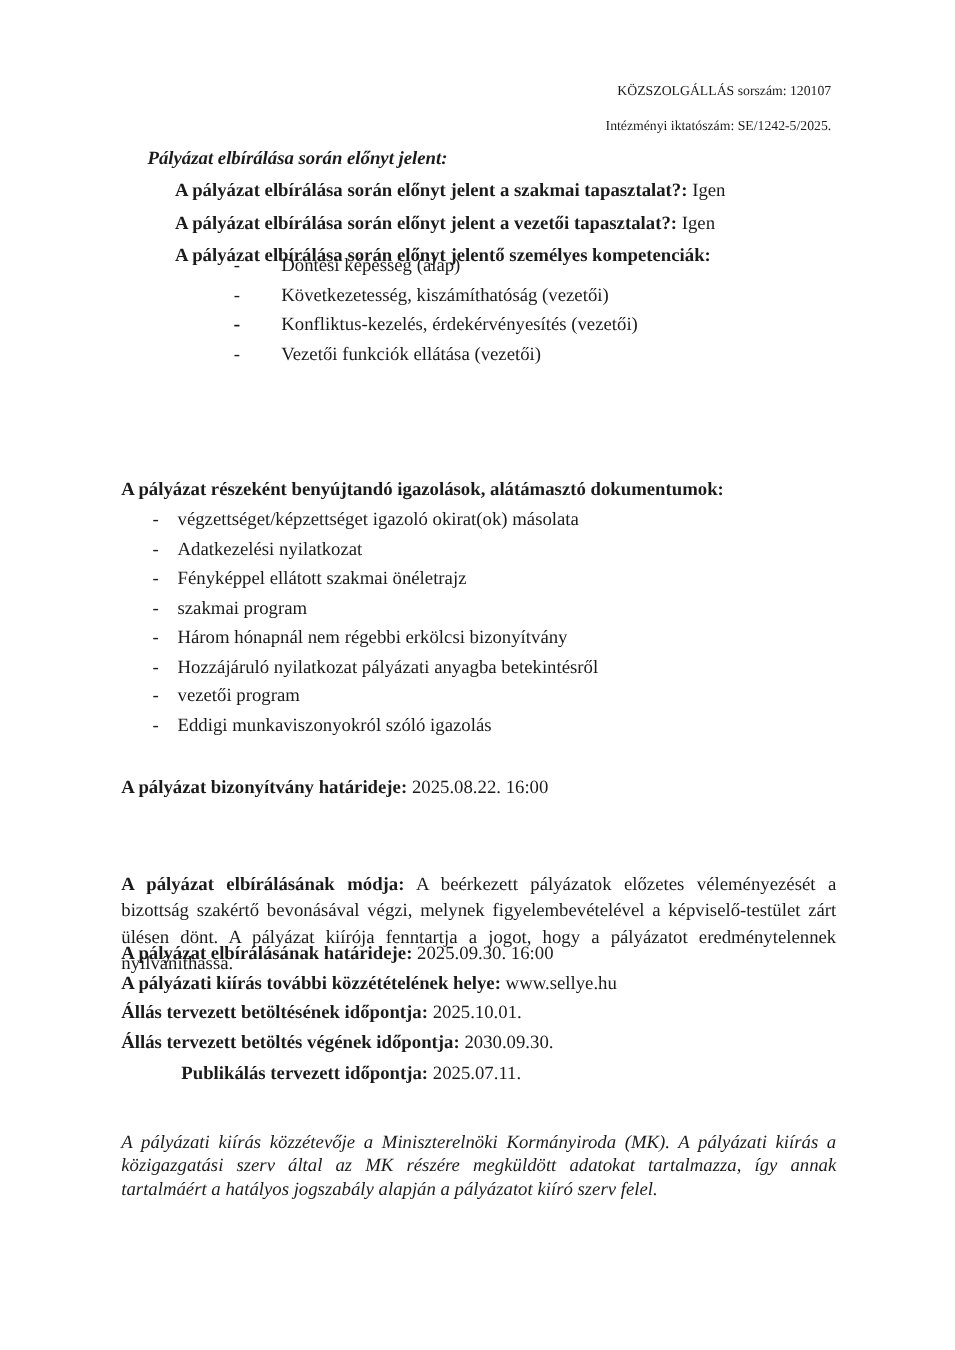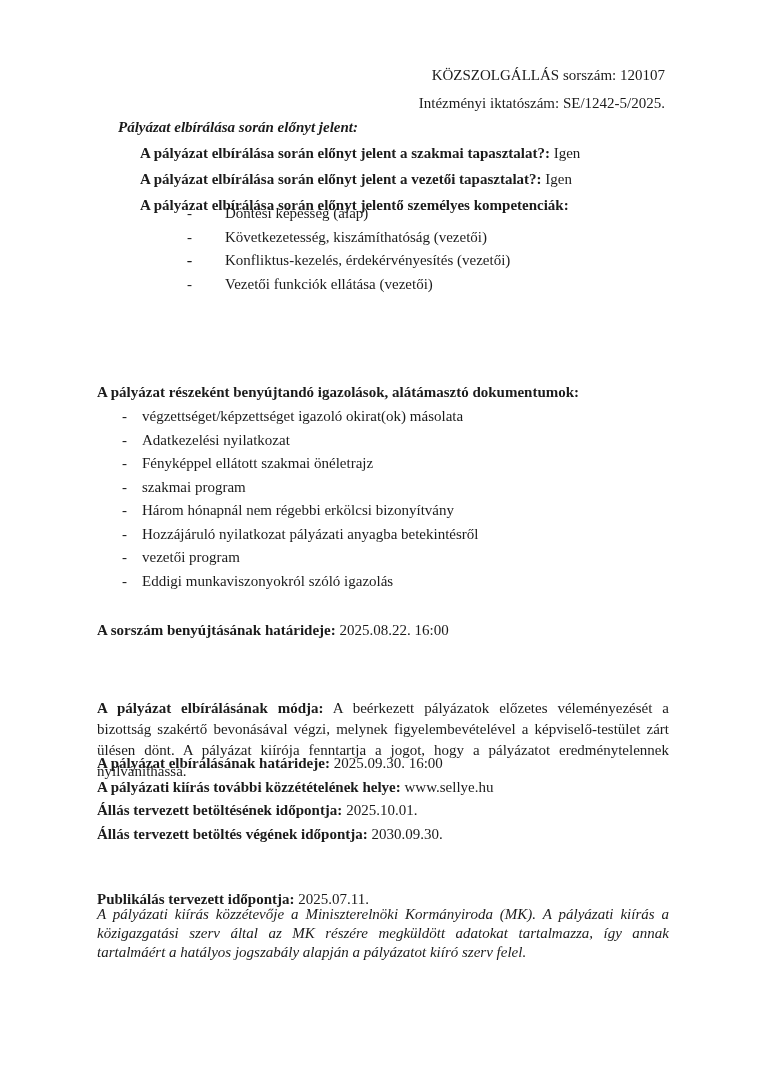--- a/index.html
+++ b/index.html
@@ -7,21 +7,21 @@
     position: relative;
     width: 764px;
     height: 1080px;
     background: #ffffff;
     font-family: "Liberation Serif", "DejaVu Serif", serif;
     color: #1b1b1b;
     font-size: 15px;
     overflow: hidden;
   }
   .abs { position: absolute; margin: 0; }
-  .hdr { font-size: 15px; text-align: right; right: 99px; white-space: nowrap; }
+  .hdr { font-size: 11px; text-align: right; right: 99px; white-space: nowrap; }
   .hdr1 { top: 67px; }
   .hdr2 { top: 95px; }
   .adv-title { left: 118px; top: 119px; font-weight: bold; font-style: italic; white-space: nowrap; }
   .q { left: 140px; font-weight: bold; white-space: nowrap; }
   .q .ans { font-weight: normal; }
   .q1 { top: 145px; }
   .q2 { top: 171px; }
   .q3 { top: 197px; }
   ul.plain { list-style: none; padding: 0; margin: 0; }
   .comp-list { left: 187px; top: 206px; }
@@ -33,21 +33,21 @@
   .detail { left: 97px; width: 572px; line-height: 21px; }
   .detail b, .detail strong { font-weight: bold; }
   .justify { text-align: justify; }
   .d1 { top: 620px; white-space: nowrap; }
   .d2 { top: 644px; }
   .d3 { top: 698px; }
   .d4 { top: 753px; white-space: nowrap; }
   .d5 { top: 777px; white-space: nowrap; }
   .d6 { top: 800px; white-space: nowrap; }
   .d7 { top: 824px; white-space: nowrap; }
-  .d8 { top: 889px; white-space: nowrap; }
+  .d8 { top: 849px; white-space: nowrap; margin-left: 48px; }
   .footer-note {
     left: 97px; top: 905px; width: 572px;
     font-style: italic; text-align: justify; line-height: 19px;
   }
 </style>
 </head>
 <body>
 
 <div class="page">
 
@@ -119,21 +119,21 @@
       <span class="dash">-</span>
       <span>vezetői program</span>
     </li>
     <li>
       <span class="dash">-</span>
       <span>Eddigi munkaviszonyokról szóló igazolás</span>
     </li>
   </ul>
 
   <p class="abs detail d1">
-    <strong>A sorszám benyújtásának határideje:</strong>
+    <strong>A pályázat bizonyítvány határideje:</strong>
     <span>2025.08.22. 16:00</span>
   </p>
 
 
   <p class="abs detail d3 justify">
     <strong>A pályázat elbírálásának módja:</strong>
     <span>A beérkezett pályázatok előzetes véleményezését a bizottság szakértő bevonásával végzi, melynek figyelembevételével a képviselő-testület zárt ülésen dönt. A pályázat kiírója fenntartja a jogot, hogy a pályázatot eredménytelennek nyilváníthassa.</span>
   </p>
 
   <p class="abs detail d4">

